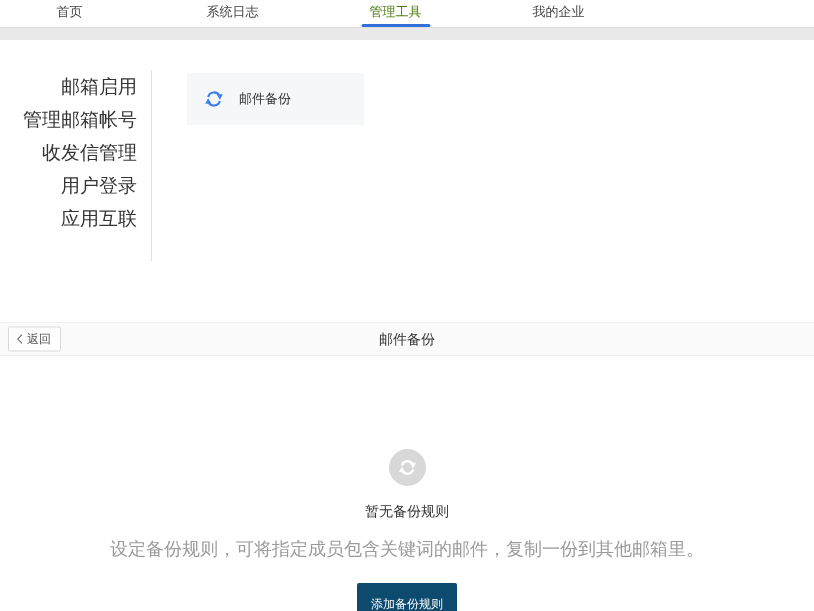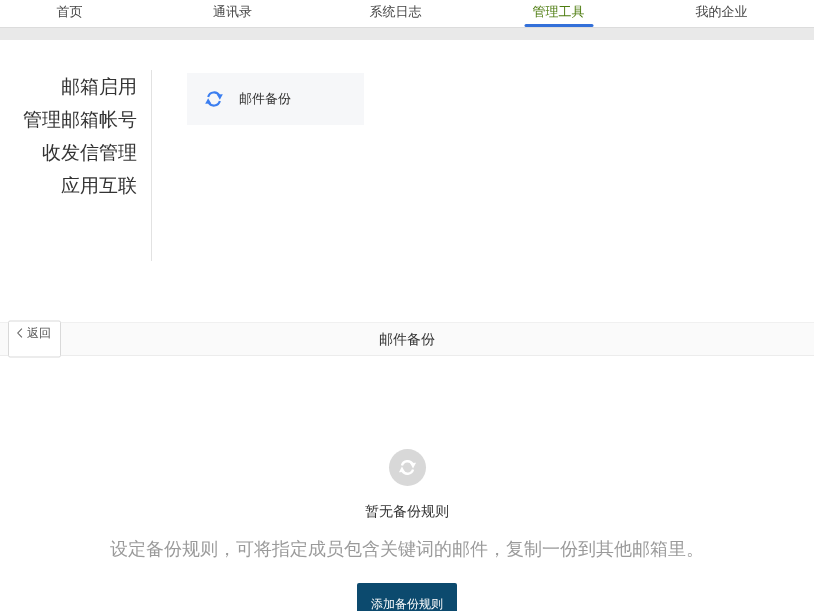--- a/index.html
+++ b/index.html
@@ -31,21 +31,21 @@
   .card .icon { width:20px; height:20px; margin-right:15px; flex:none; }
   .card-label { font-size:13px; color:#333; }
 
   
   .back-bar { position:absolute; top:322px; left:0; width:814px; height:34px;
               background:#fafafa; border-top:1px solid #f0f0f0; border-bottom:1px solid #ececec; }
   .bar-title { position:absolute; left:0; right:0; top:0; height:32px; line-height:32px;
                text-align:center; font-size:14px; color:#333; }
   .back-btn { position:absolute; left:8px; top:50%; transform:translateY(-50%);
               display:inline-flex; align-items:center; background:#fff;
-              border:1px solid #d9d9d9; border-radius:2px; padding:3px 9px 15px 7px;
+              border:1px solid #d9d9d9; border-radius:2px; padding:3px 9px 3px 7px;
               font-size:12px; color:#555; cursor:pointer; }
   .back-btn svg { width:7px; height:11px; margin-right:4px; display:block; }
 
   
   .empty { position:absolute; top:449px; left:0; width:814px; text-align:center; }
   .empty-icon { width:37px; height:37px; border-radius:50%; background:#d8d8d8;
                 display:inline-flex; align-items:center; justify-content:center; }
   .empty-icon svg { width:19px; height:19px; display:block; }
   .empty-title { margin-top:17px; font-size:14px; color:#333;text-align:center; }
   .empty-desc { margin-top:16px; font-size:18px; color:#9a9a9a; }
@@ -53,31 +53,31 @@
                font-size:12px; height:42px; padding:0 14px; cursor:pointer;
                font-family:inherit; }
 </style>
 </head>
 <body>
 
 <div class="page">
 
   <div class="nav">
     <div class="nav-tab">首页</div>
-    <div class="nav-tab">通讯录</div>
     <div class="nav-tab">系统日志</div>
     <div class="nav-tab active">管理工具</div>
     <div class="nav-tab">我的企业</div>
   </div>
   <div class="band"></div>
 
   <div class="sidebar">
     <div class="side-item">邮箱启用</div>
     <div class="side-item">管理邮箱帐号</div>
     <div class="side-item">收发信管理</div>
+    <div class="side-item">用户登录</div>
     <div class="side-item">应用互联</div>
   </div>
 
   <div class="cards">
     <div class="card">
       <span class="icon">
         <svg viewBox="0 0 24 24">
           <path d="M5 9.5 A 7.3 7.3 0 0 1 18.5 8" fill="none" stroke="#3b7ef0" stroke-width="2.6"></path>
           <polygon points="19,12.8 15.4,6.6 22.6,6.3" fill="#3b7ef0"></polygon>
           <path d="M19 14.5 A 7.3 7.3 0 0 1 5.5 16" fill="none" stroke="#3b7ef0" stroke-width="2.6"></path>

